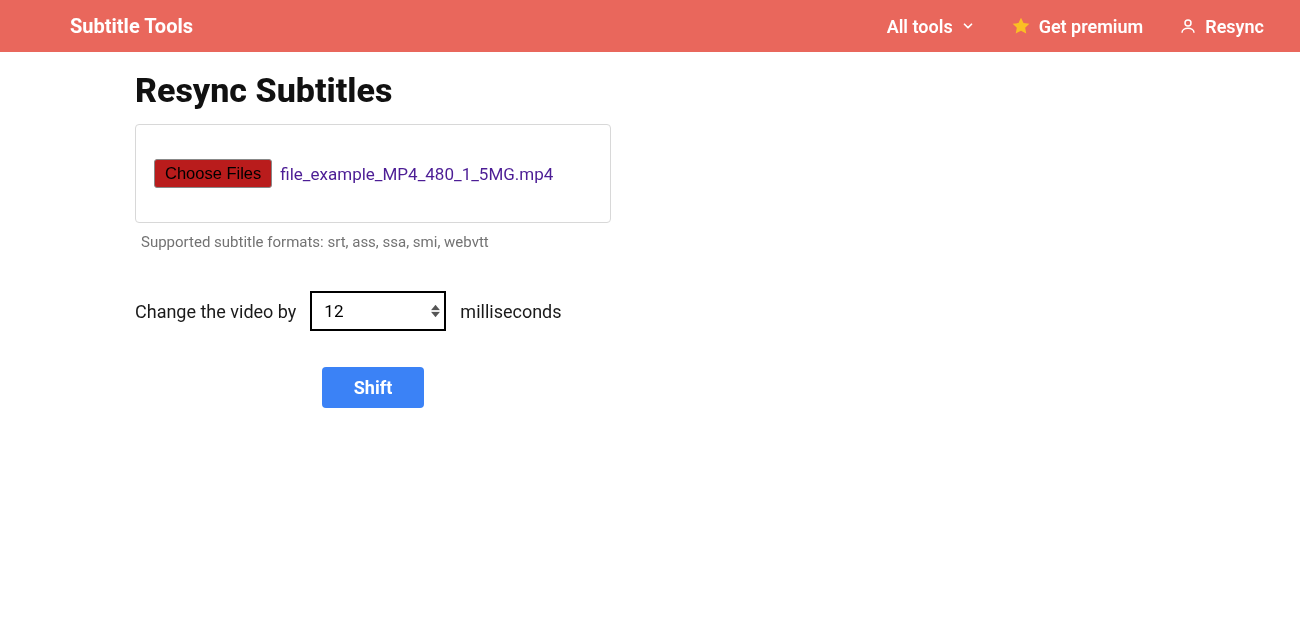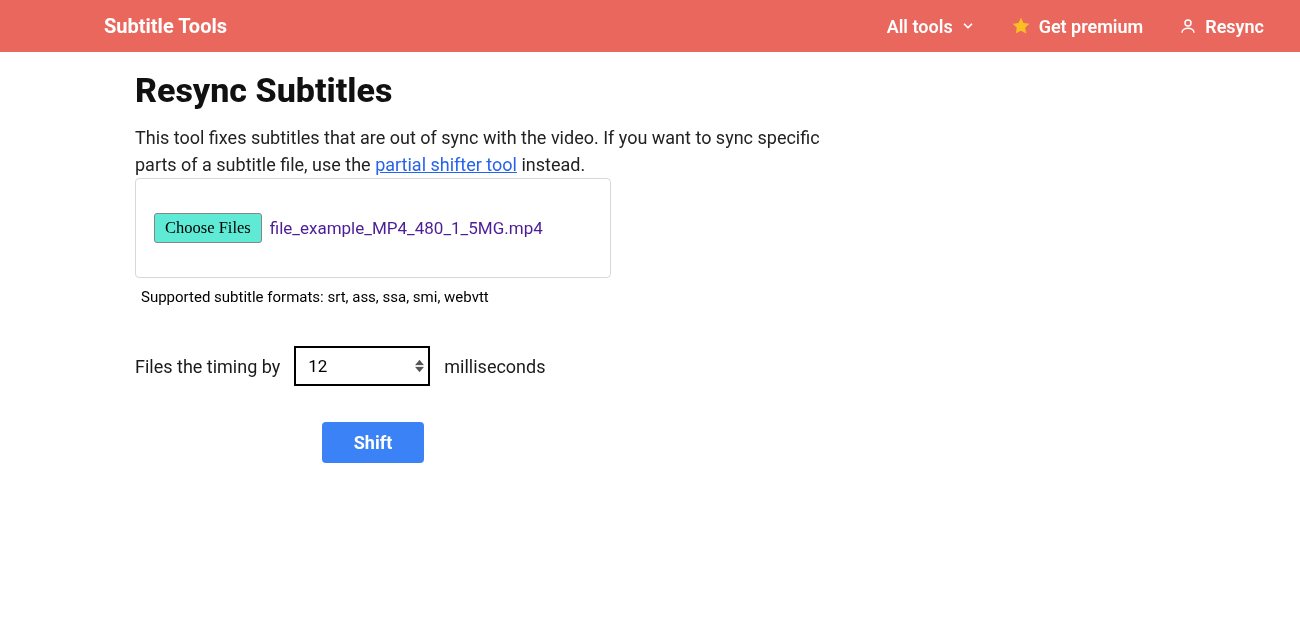--- a/index.html
+++ b/index.html
@@ -12,21 +12,21 @@
     color: #1a1a1a;
     background: #fff;
     width: 1300px;
   }
   .header {
     background: #e9675c;
     color: #fff;
     height: 52px;
     display: flex;
     align-items: center;
-    padding: 0 36px 0 104px;
+    padding: 0 36px 0 70px;
   }
   .brand {
     font-size: 20px;
     font-weight: 700;
   }
   .spacer {
     flex: 1;
   }
   .nav {
     display: flex;
@@ -83,35 +83,35 @@
   .file-drop {
     border: 1px solid #d8d8d8;
     border-radius: 4px;
     width: 476px;
     padding: 34px 18px;
     display: flex;
     align-items: center;
     gap: 8px;
   }
   .choose-btn {
-    background: #5eead4;
+    background: #b91c1c;
     border: 1px solid #888;
     border-radius: 3px;
     padding: 4px 10px;
     font-size: 16.5px;
     cursor: pointer;
-    font-family: Liberation Serif, serif;
+    font-family: Liberation Sans, sans-serif;
   }
   .filename {
     font-size: 17px;
     color: #4c1d95;
   }
   .supported {
     font-size: 15px;
-    color: #000000;
+    color: #737373;
     margin-top: 10px;
     margin-left: 6px;
   }
   .timing-row {
     margin-top: 40px;
     display: flex;
     align-items: center;
     gap: 14px;
     font-size: 18px;
   }
@@ -192,33 +192,30 @@
           <circle cx="12" cy="8" r="4"></circle>
           <path d="M4 21c0-4 4-6 8-6s8 2 8 6"></path>
         </svg>
       <span>Resync</span>
     </div>
   </div>
 </div>
 
 <div class="content">
   <h1>Resync Subtitles</h1>
-  <p class="desc">
-    <span>This tool fixes subtitles that are out of sync with the video. If you want to sync specific parts of a subtitle file, use the </span><a href="#">partial shifter tool</a><span> instead.</span>
-  </p>
 
 
   <div class="file-drop">
     <button class="choose-btn">Choose Files</button>
     <span class="filename">file_example_MP4_480_1_5MG.mp4</span>
   </div>
   <div class="supported">Supported subtitle formats: srt, ass, ssa, smi, webvtt</div>
 
   <div class="timing-row">
-    <span>Files the timing by</span>
+    <span>Change the video by</span>
     <span class="num-input-wrap">
       <input class="num-input" type="text" value="12" style="">
       <span class="spinner-arrows">
         <svg viewBox="0 0 10 6">
             <polygon points="5,0 10,6 0,6" fill="#555"></polygon>
           </svg>
         <svg viewBox="0 0 10 6">
             <polygon points="0,0 10,0 5,6" fill="#555"></polygon>
           </svg>
       </span>

